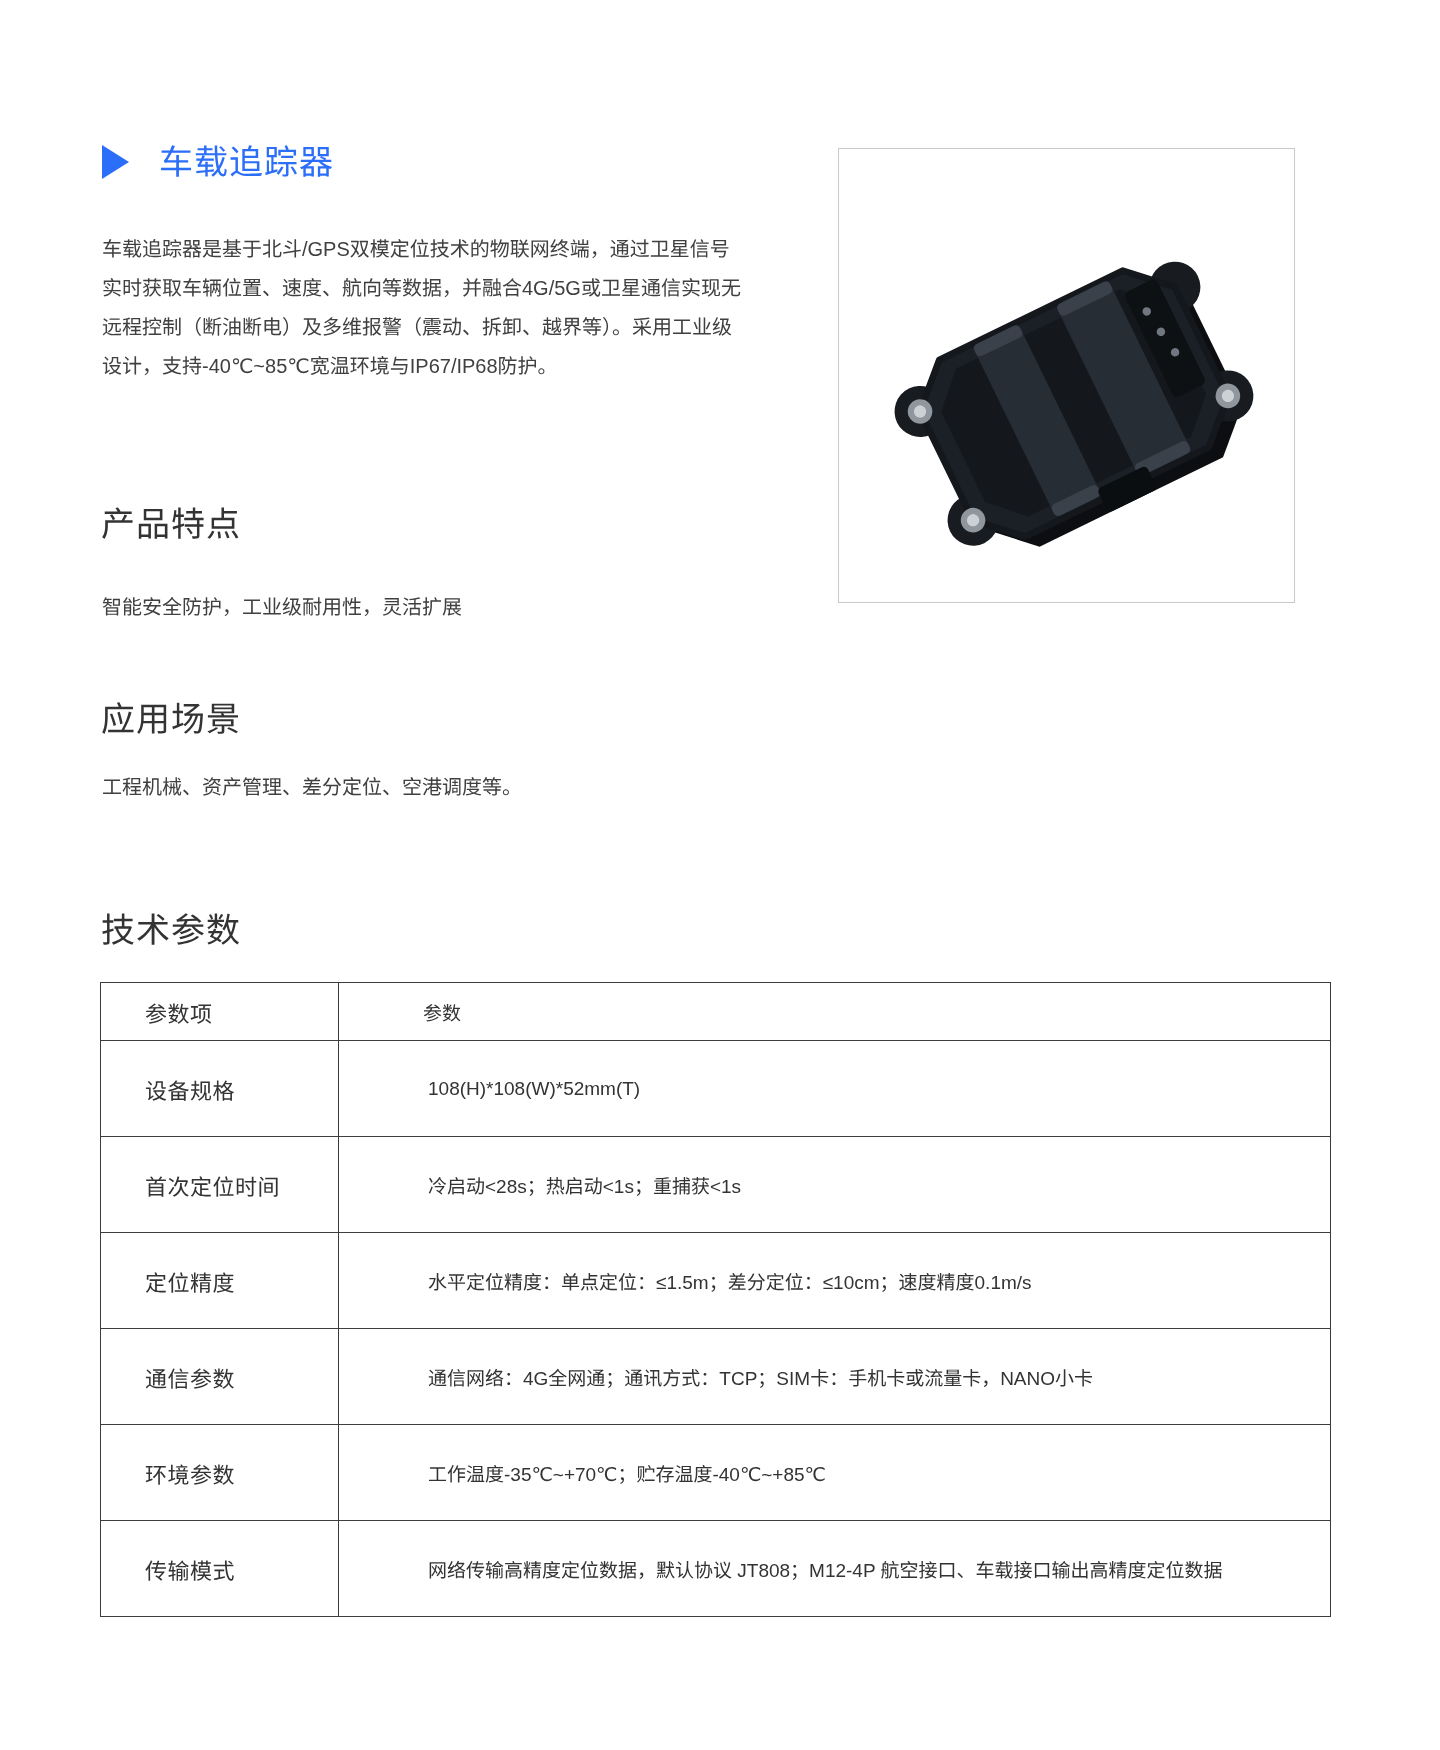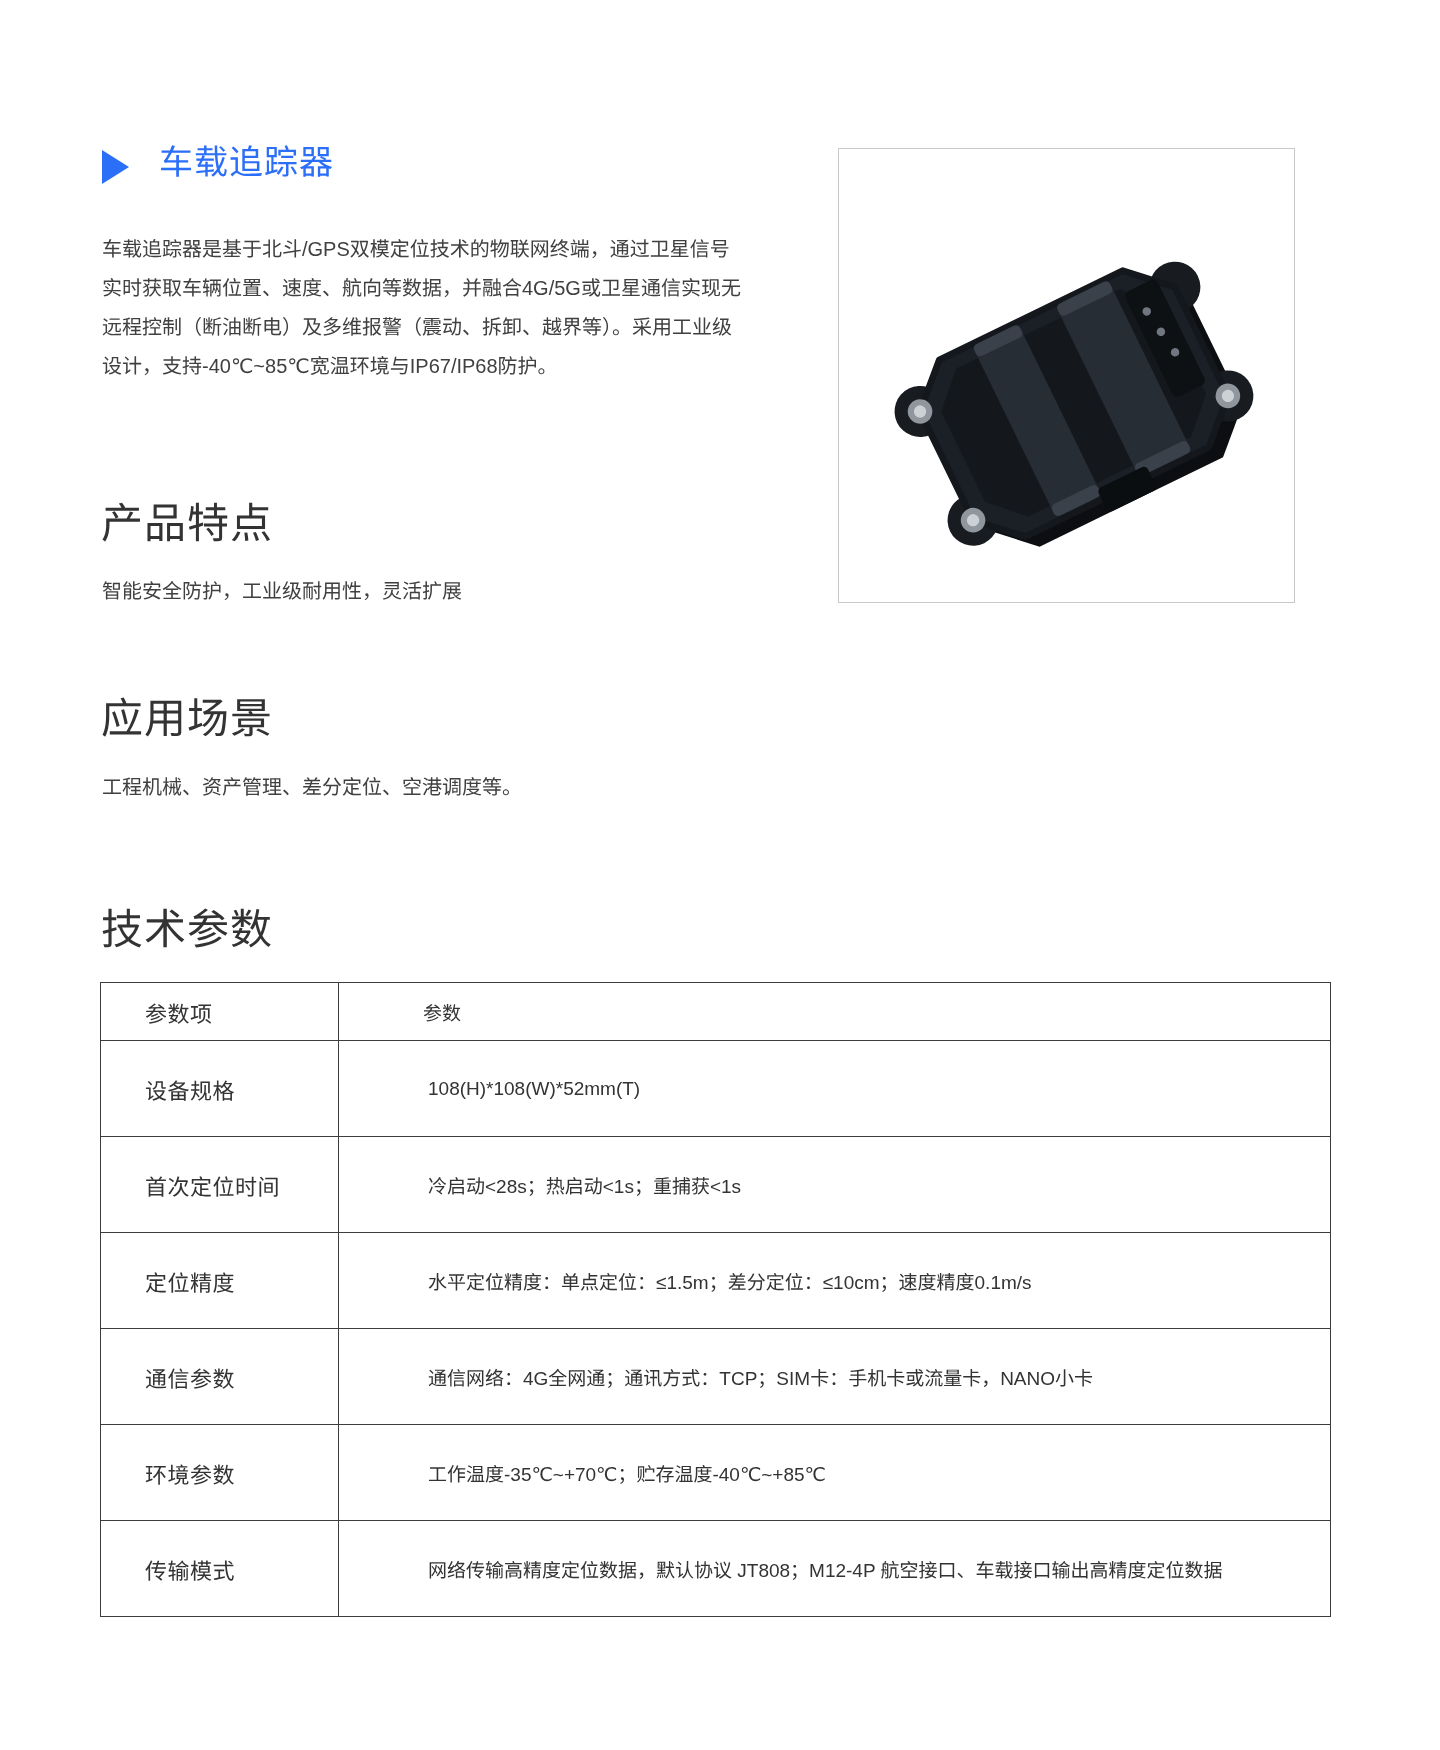--- a/index.html
+++ b/index.html
@@ -16,21 +16,21 @@
     background: #ffffff;
     overflow: hidden;
   }
 
   
   .title-row {
     position: absolute;
     left: 102px;
     top: 140px;
     display: flex;
-    align-items: flex-end;
+    align-items: center;
   }
   .tri-icon {
     width: 0; height: 0;
     border-left: 27px solid var(--accent, #2b6ef8);
     border-top: 17px solid transparent;
     border-bottom: 17px solid transparent;
     margin-right: 30px;
   }
   .page-title {
     font-size: 34px;
@@ -65,39 +65,39 @@
     background: #ffffff;
     display: flex;
     align-items: center;
     justify-content: center;
   }
 
   
   .h2 {
     position: absolute;
     left: 101px;
-    font-size: 42px;
+    font-size: 34px;
     font-weight: 400;
     line-height: 42px;
     color: var(--heading, #333333);
     letter-spacing: 1px;
   }
   .h2.features  { top: 503px; }
   .h2.scenarios { top: 698px; }
   .h2.specs     { top: 891px; margin-top: 18px; }
 
   .sec-text {
     position: absolute;
     left: 102px;
     font-size: 20px;
     line-height: 30px;
     color: #404040;
     white-space: nowrap;
   }
-  .sec-text.features  { top: 576px; font-family: Liberation Serif, serif; }
+  .sec-text.features  { top: 592px; font-family: Liberation Serif, serif; }
   .sec-text.scenarios { top: 772px; }
 
   
   .specs-table {
     position: absolute;
     left: 100px;
     top: 982px;
     width: 1231px;
     border-collapse: collapse;
     table-layout: fixed;

